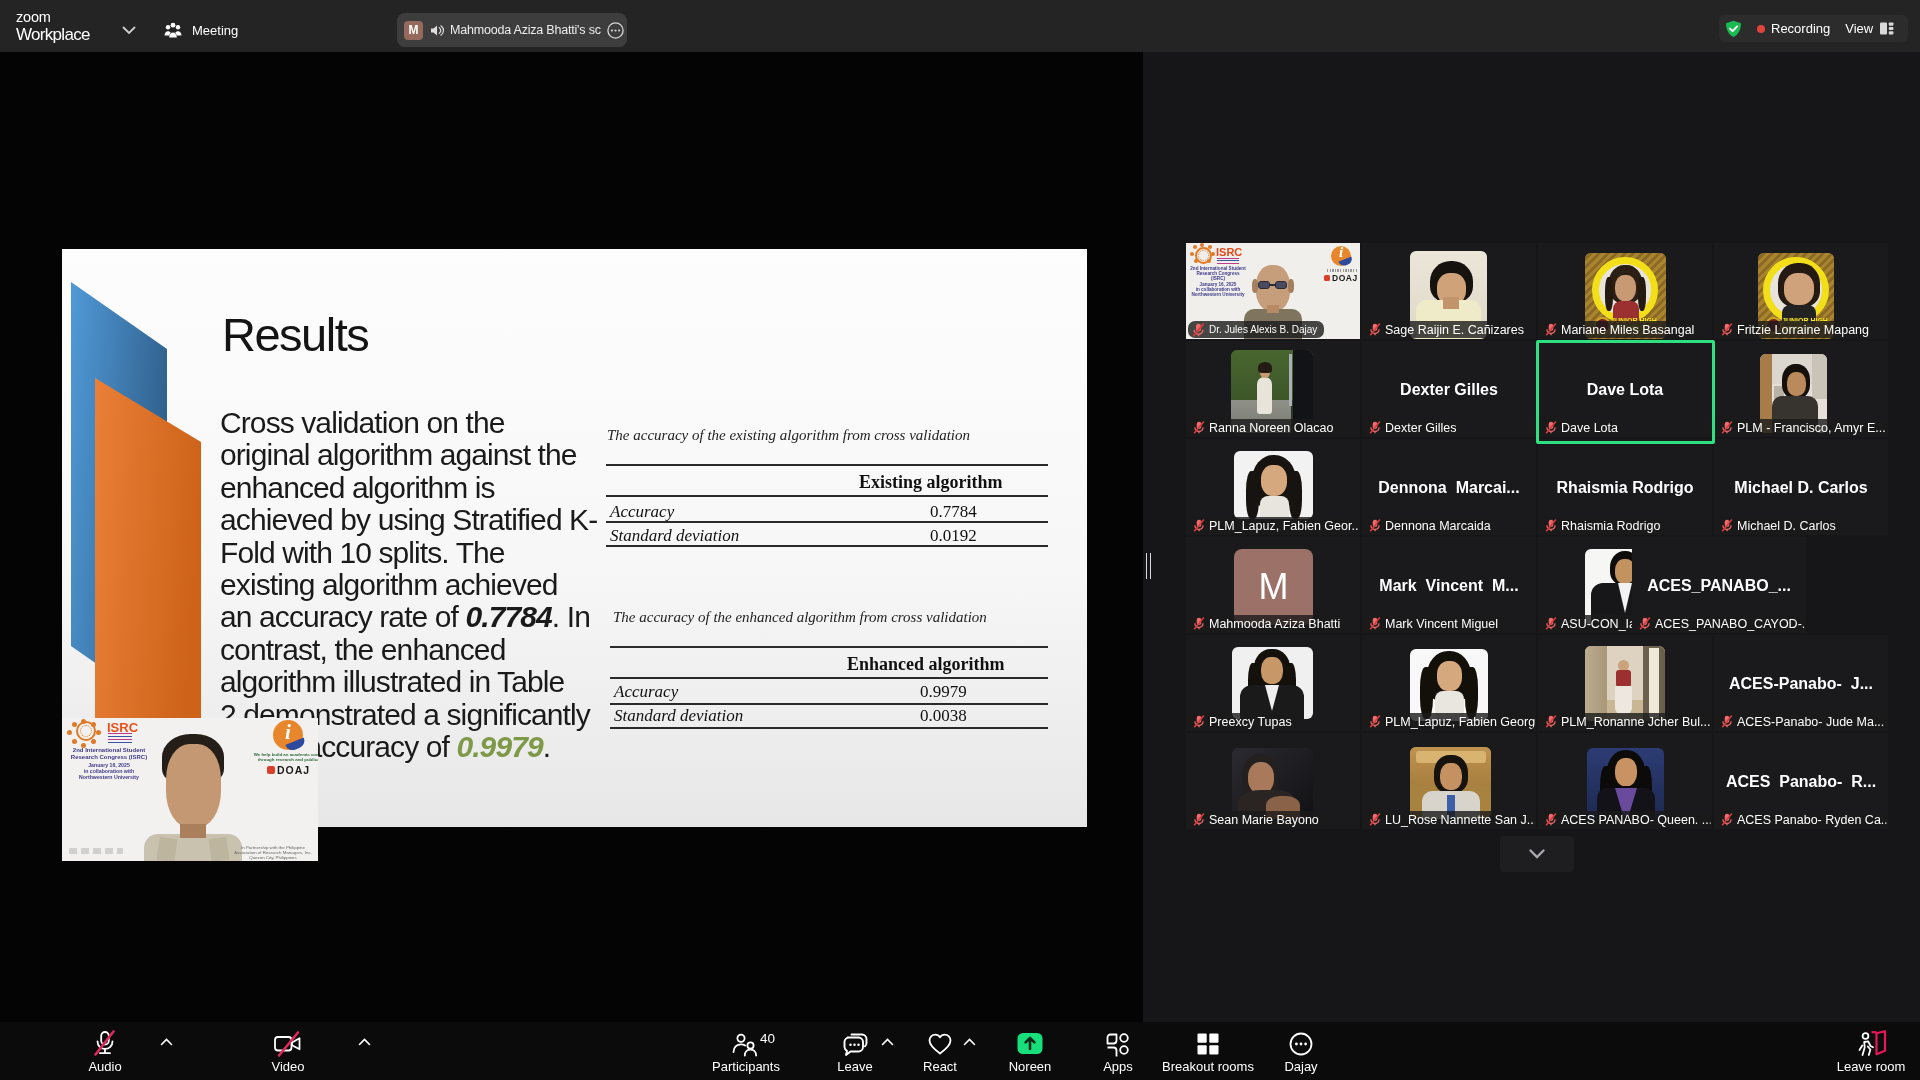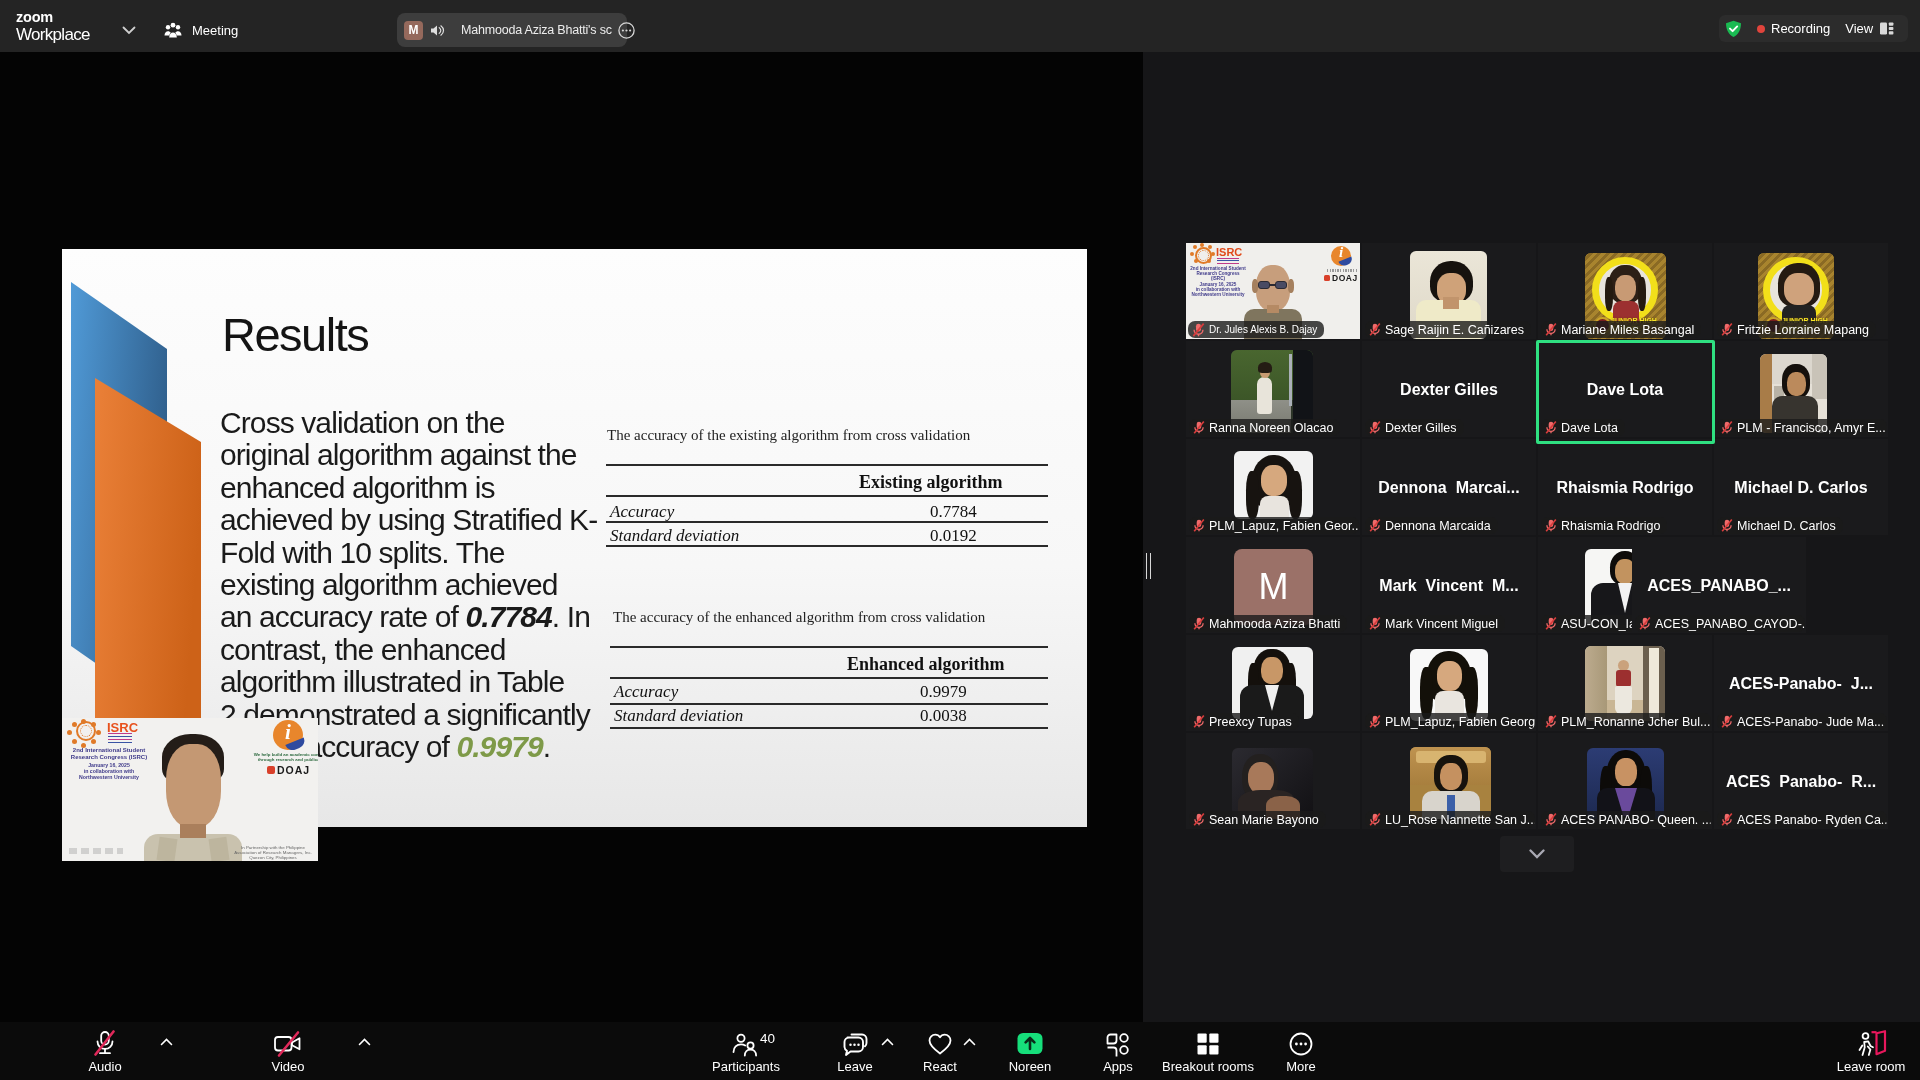--- a/index.html
+++ b/index.html
@@ -2,39 +2,39 @@
 <html><head>
 <meta charset="utf-8">
 <style>
   * { margin:0; padding:0; box-sizing:border-box; }
   html,body { width:1920px; height:1080px; background:#0b0b0b; overflow:hidden;
     font-family:"Liberation Sans", sans-serif; }
 
   
   #topbar { position:absolute; left:0; top:0; width:1920px; height:52px; background:#242424; }
   #zlogo { position:absolute; left:16px; top:10px; color:#fff; line-height:1; }
-  #zlogo .z1 { font-size:14.5px; font-weight:700; letter-spacing:-0.2px; }
+  #zlogo .z1 { font-size:14.5px; font-weight:400; letter-spacing:-0.2px; }
   #zlogo .z2 { font-size:17px; font-weight:500; letter-spacing:-0.7px; margin-top:1px; }
   #meeting { position:absolute; left:164px; top:22px; color:#fff; font-size:13px; display:flex; align-items:center; gap:10px; }
   #cpill { position:absolute; left:397px; top:13px; width:230px; height:34px; background:#3d3d3d; border-radius:8px; display:flex; align-items:center; }
   #cpill .mav { width:19px; height:19px; margin-left:7px; border-radius:4px; background:#95695c; color:#fff; font-size:12px; font-weight:700; display:flex; align-items:center; justify-content:center; flex:none; }
-  #cpill .ttl { color:#ededed; font-size:12.5px; letter-spacing:-0.2px; margin-left:16px; white-space:nowrap; }
+  #cpill .ttl { color:#ededed; font-size:12.5px; letter-spacing:-0.2px; margin-left:5px; white-space:nowrap; }
   #rpanel { position:absolute; left:1719px; top:15px; width:189px; height:27px; background:#2c2c2c; border-radius:6px; display:flex; align-items:center; }
 
   
   #main { position:absolute; left:0; top:52px; width:1920px; height:970px; background:#040404; }
   #galpanel { position:absolute; left:1143px; top:52px; width:777px; height:970px; background:#161618; }
   #slide { position:absolute; left:62px; top:249px; width:1025px; height:578px;
     background:linear-gradient(180deg,#fdfdfd 0%,#f7f7f7 55%,#e7e7e7 100%); overflow:hidden; }
   #slide h1 { position:absolute; left:160px; top:58px; font-size:47px; font-weight:400; color:#141414; letter-spacing:-1.5px; }
   #para { position:absolute; left:158px; top:158px; font-size:30px; letter-spacing:-0.9px; line-height:32.4px; color:#1a1a1a; white-space:nowrap; }
   #para b { font-weight:700; }
   .grn { color:#7e9a48; font-weight:700; font-style:italic; }
 
-  .tcaption { position:absolute; font-family:"Liberation Serif", serif; font-size:15px; color:#222; white-space:nowrap; }
+  .tcaption { position:absolute; font-family:"Liberation Serif", serif; font-style:italic; font-size:15px; color:#222; white-space:nowrap; }
   .trule { position:absolute; height:2px; background:#2a2a2a; }
   .tcell { position:absolute; font-family:"Liberation Serif", serif; font-size:17px; color:#111; white-space:nowrap; }
   .thead { font-weight:700; font-size:18px; }
   .tital { font-style:italic; }
 
   
   #webcam { position:absolute; left:62px; top:718px; width:256px; height:143px; background:#f2f1ef; overflow:hidden; }
 
   
   #handle { position:absolute; left:1146px; top:553px; width:5px; height:26px; border-left:1.5px solid #d8d8d8; border-right:1.5px solid #d8d8d8; }
@@ -678,21 +678,21 @@
         </svg></div>
       <div class="blabel">Breakout rooms</div>
     </div>
 <div class="bitem" style="left:1301px;width:0">
       <div class="bicon"><svg width="30" height="28" viewBox="0 0 30 28">
           <circle cx="15" cy="14" r="10.5" fill="none" stroke="#ffffff" stroke-width="1.8"></circle>
           <circle cx="10.4" cy="14" r="1.4" fill="#ffffff"></circle>
           <circle cx="15" cy="14" r="1.4" fill="#ffffff"></circle>
           <circle cx="19.6" cy="14" r="1.4" fill="#ffffff"></circle>
         </svg></div>
-      <div class="blabel">More</div>
+      <div class="blabel">Dajay</div>
     </div>
 <div class="bitem" style="left:1871px;width:0">
       <div class="bicon"><svg width="34" height="28" viewBox="0 0 34 28">
           <path d="M22.5 3.2 L31 1.2 L31 20.8 L22.5 24.2 Z" fill="none" stroke="#e8175c" stroke-width="2.2" stroke-linejoin="round"></path>
           <path d="M17.5 2.2 L22.5 2.2" stroke="#e8175c" stroke-width="2.2"></path>
           <circle cx="11.5" cy="6" r="2.9" fill="none" stroke="#ffffff" stroke-width="1.8"></circle>
           <path d="M8.5 25 l2.2 -7.5 M10.7 17.5 l-0.5 -5.5 4 -0.6 2.3 4.6 2.5 1.2" fill="none" stroke="#ffffff" stroke-width="1.8" stroke-linecap="round" stroke-linejoin="round"></path>
           <path d="M14.8 25 l1.6 -5.5 -2.6 -3" fill="none" stroke="#ffffff" stroke-width="1.8" stroke-linecap="round" stroke-linejoin="round"></path>
           <path d="M5.5 20 l2.8 -4.5" fill="none" stroke="#ffffff" stroke-width="1.8" stroke-linecap="round"></path>
         </svg></div>

